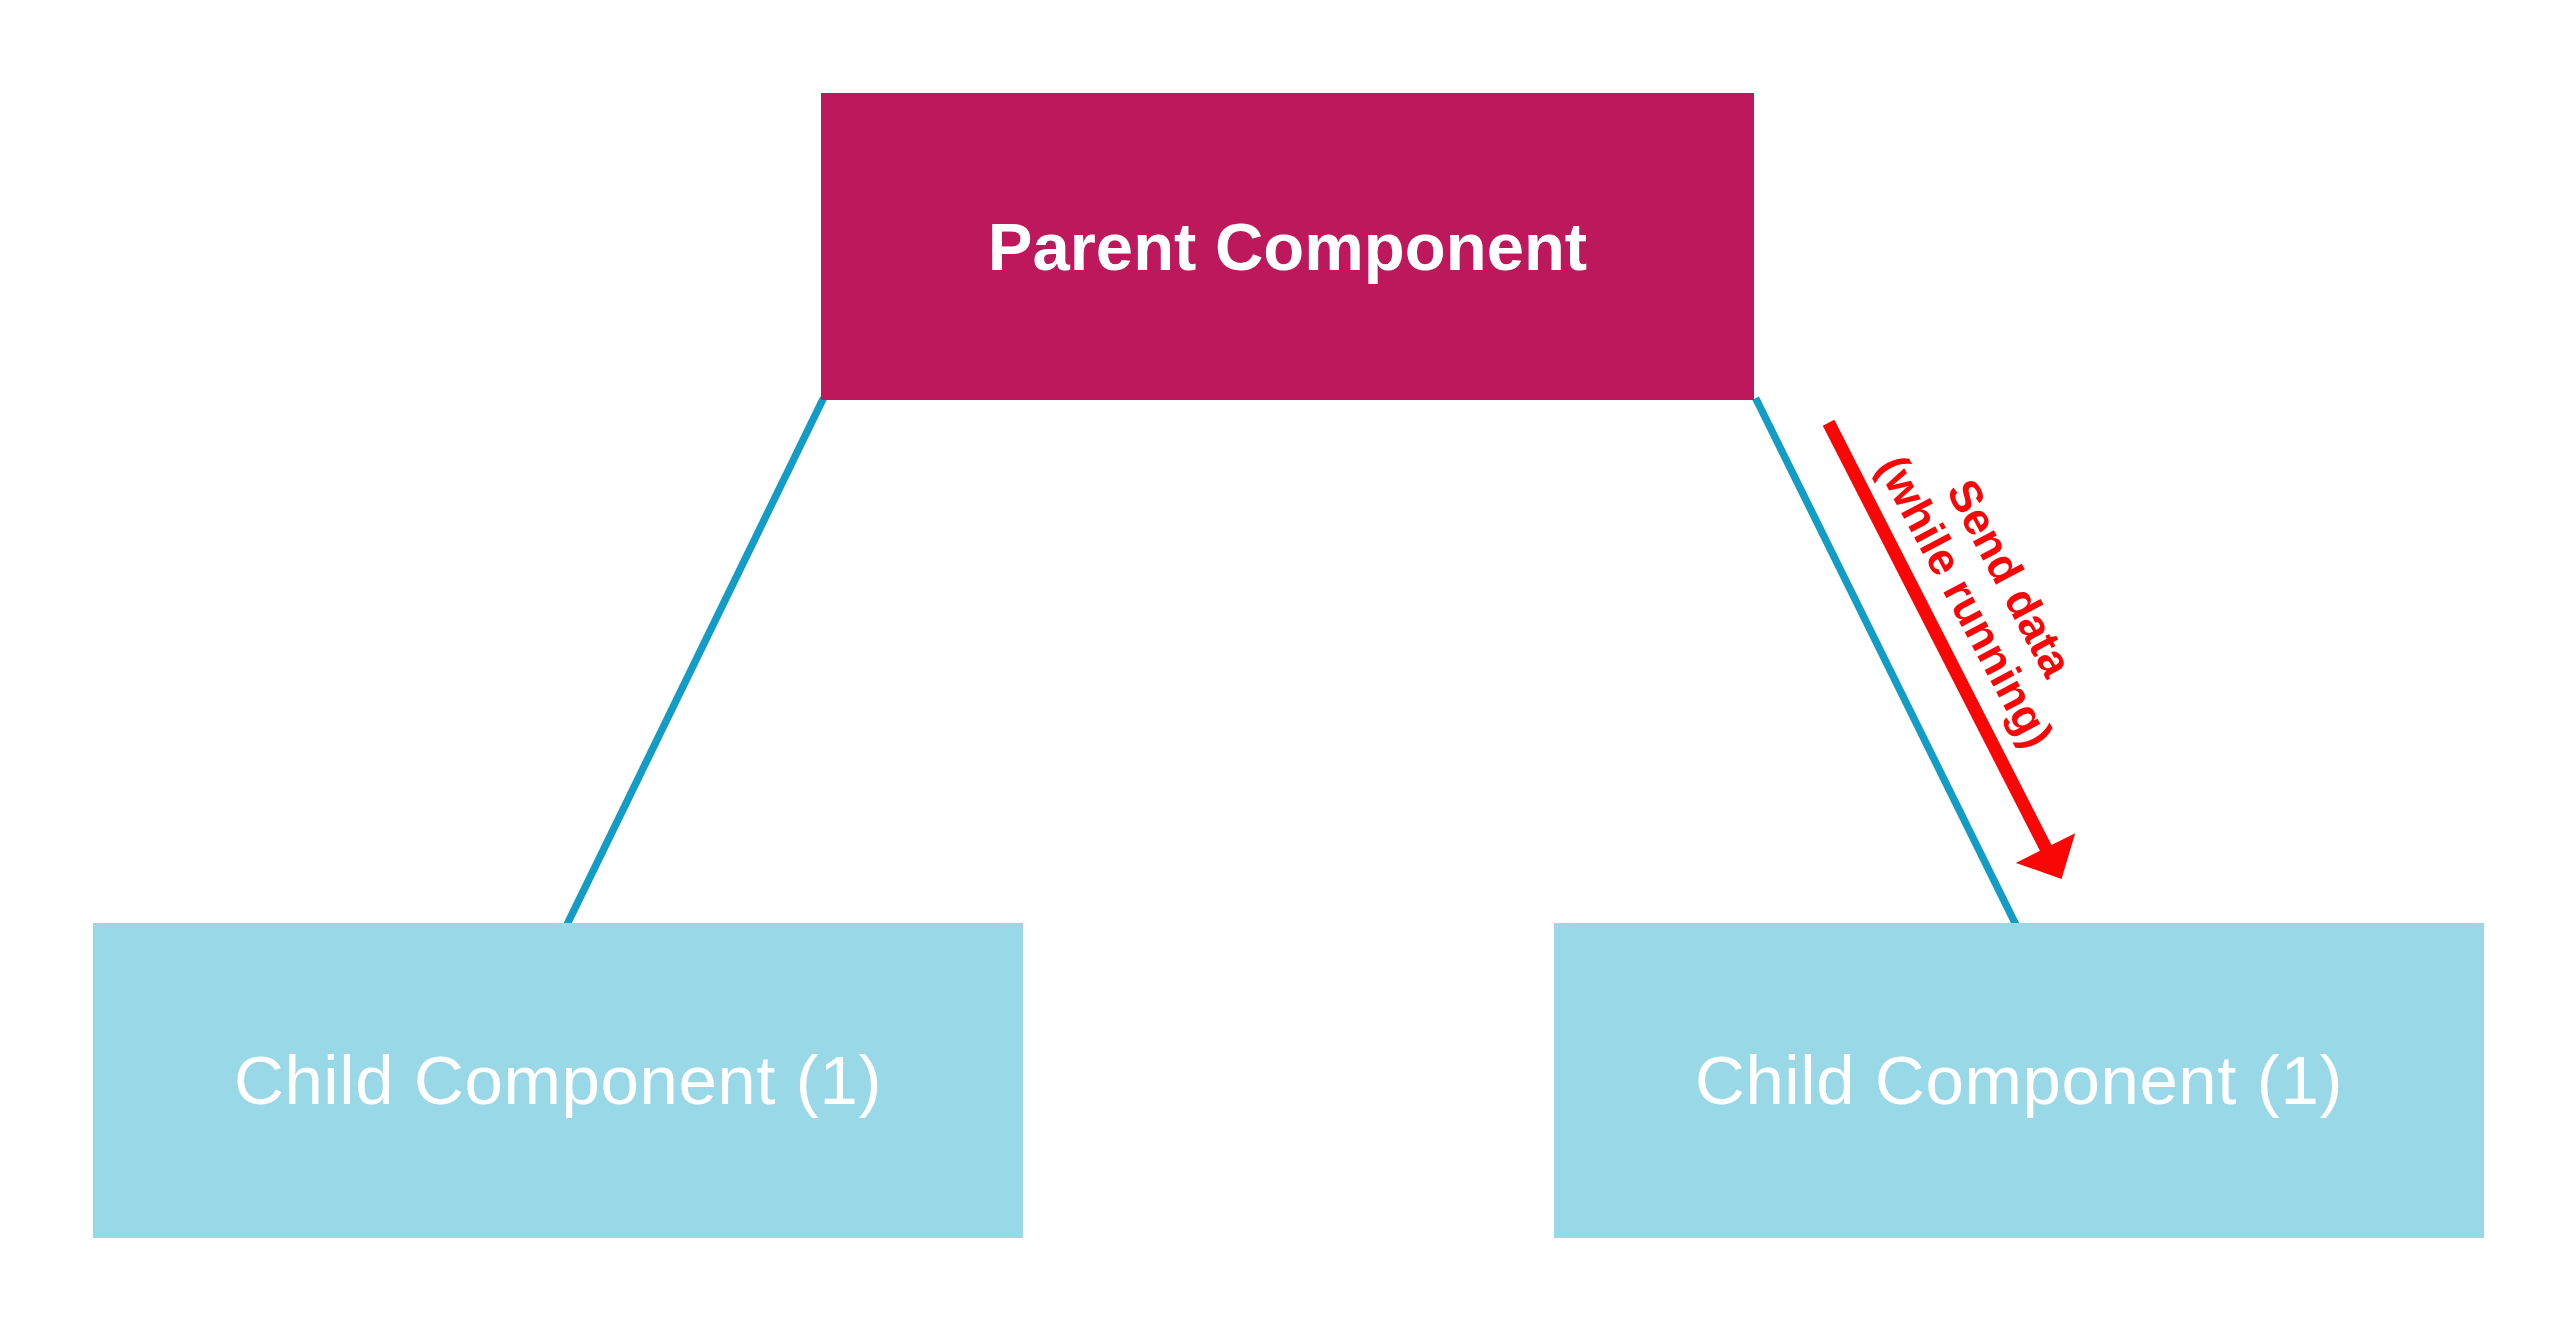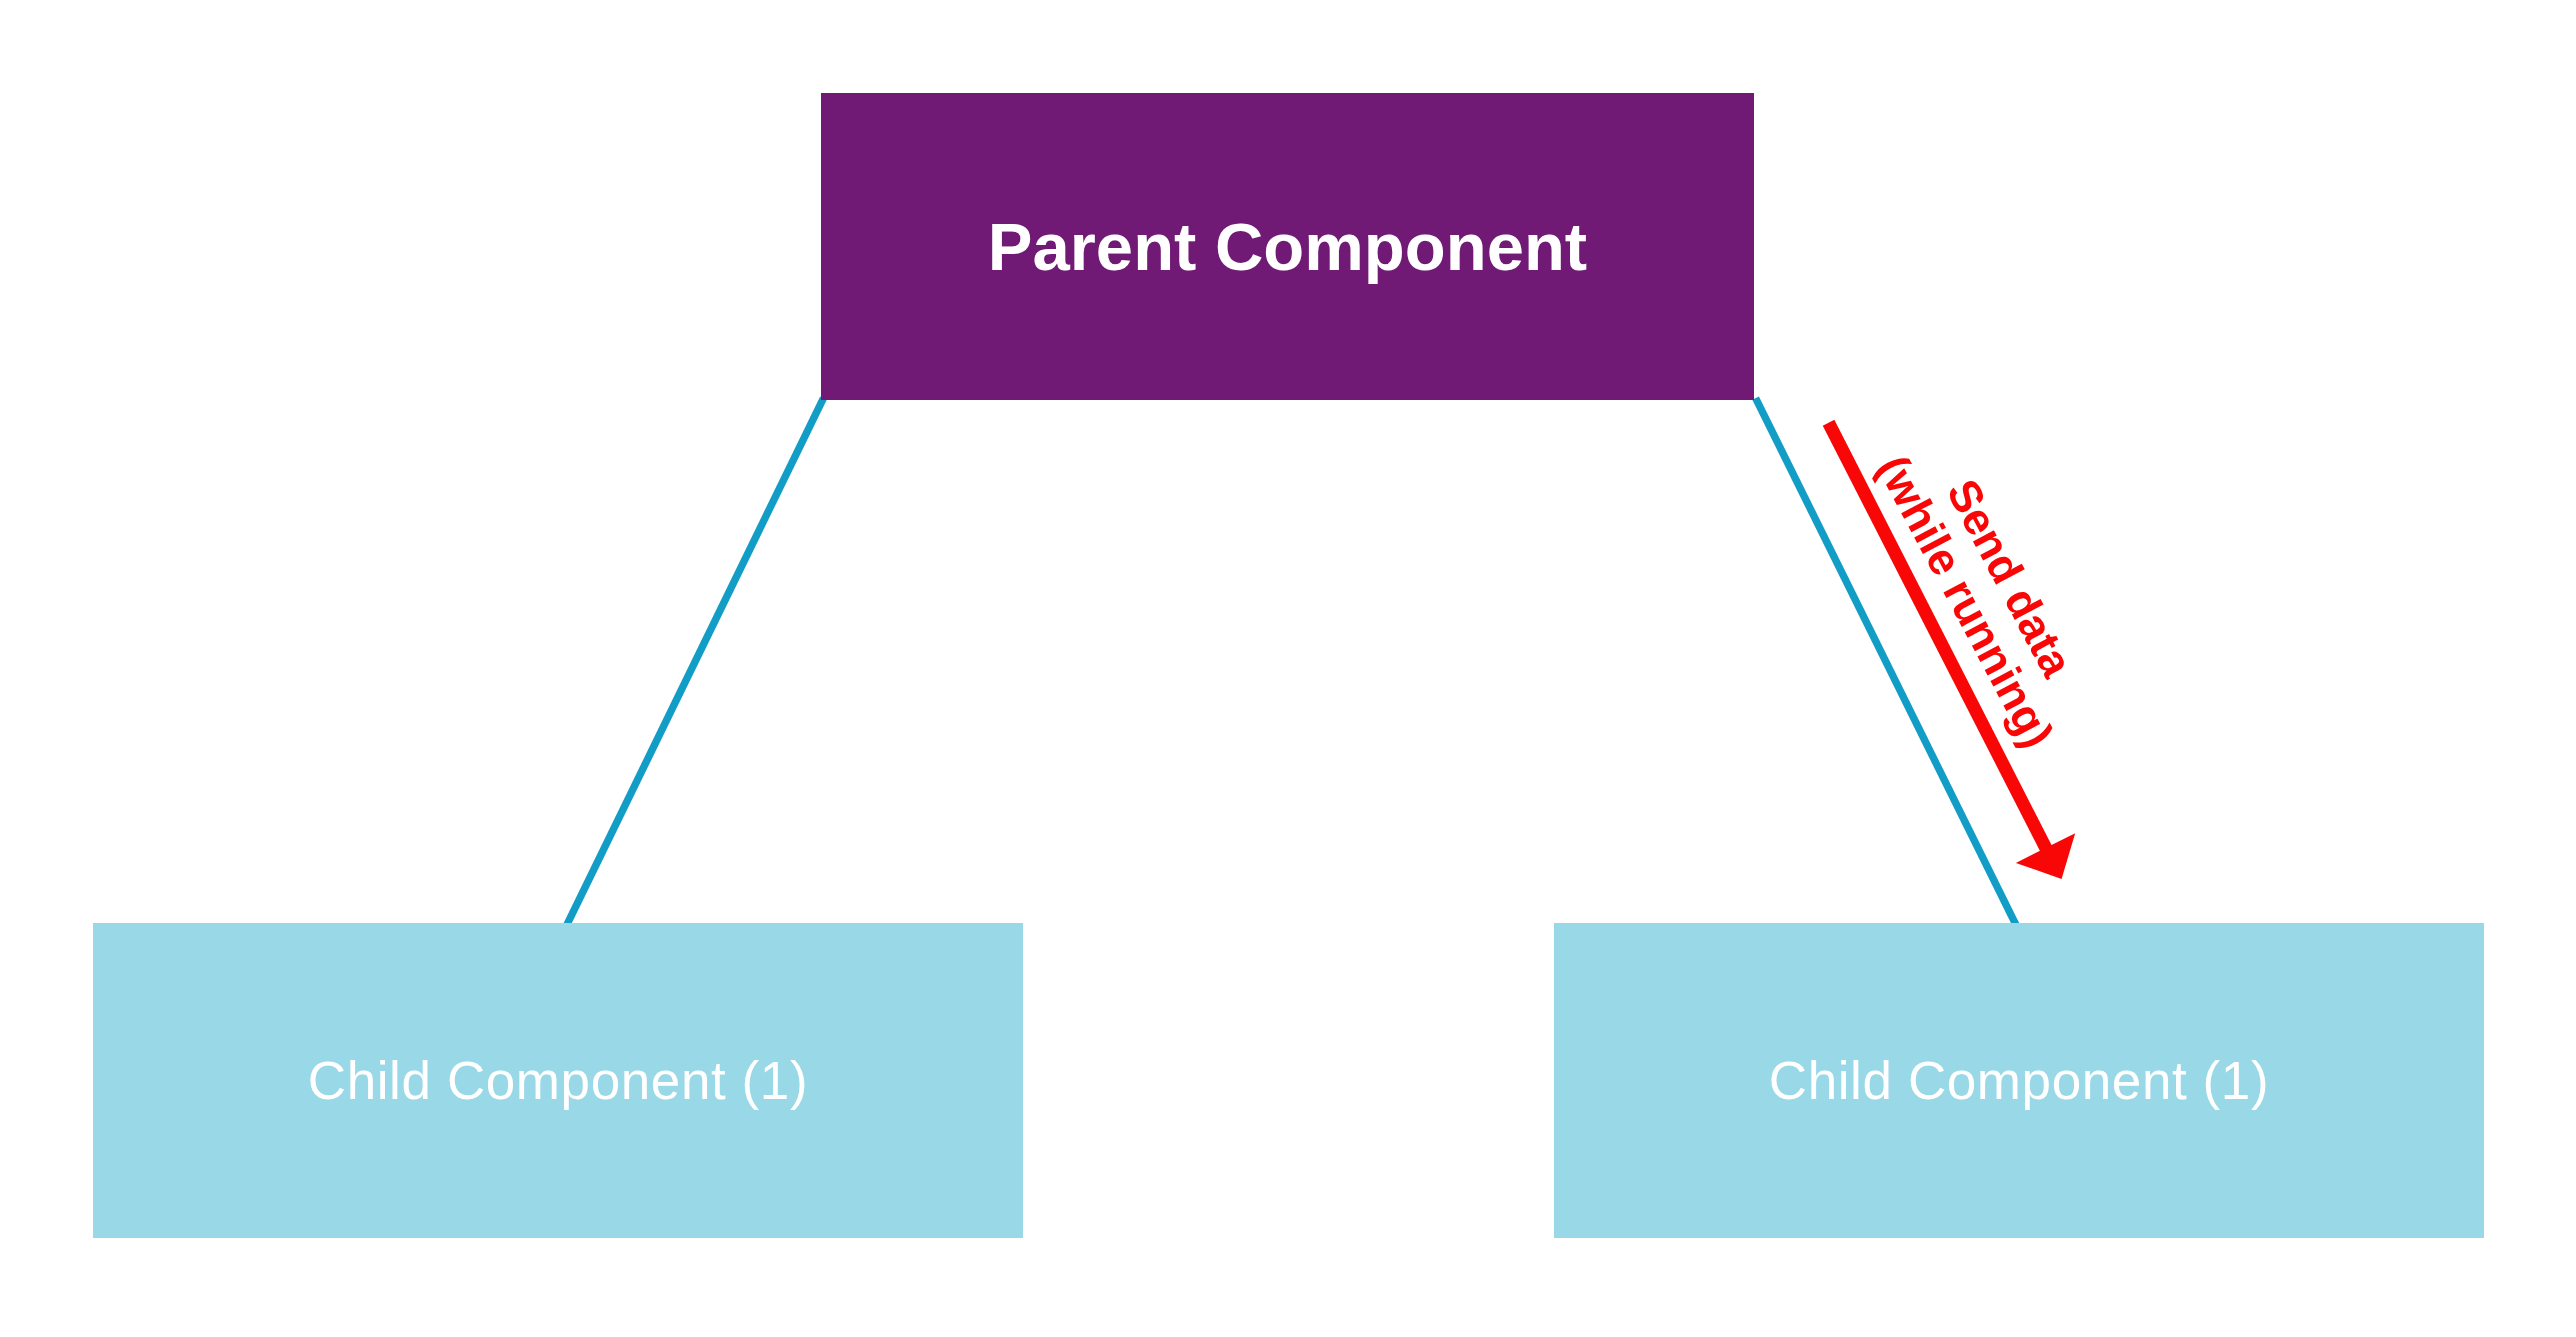--- a/index.html
+++ b/index.html
@@ -35,21 +35,21 @@
     width: 933px;
     height: 307px;
     font-size: 67px;
     font-weight: 700;
     color: #ffffff;
   }
   .node-child {
     top: 923px;
     width: 930px;
     height: 315px;
-    font-size: 53px;
+    font-size: 69px;
     font-weight: 400;
     color: #ffffff;
     letter-spacing: 0.6px;
   }
   .node-child-left  { left: 93px; }
   .node-child-right { left: 1554px; }
   .arrow-label {
     position: absolute;
     left: 1987px;
     top: 590px;
@@ -71,21 +71,21 @@
 
 <div class="canvas">
 
   <svg class="connector-svg" viewBox="0 0 4167 2163">
     <line x1="1332" y1="644" x2="916" y2="1498" stroke-width="12" stroke-linecap="butt" style="stroke: rgb(18, 157, 198);"></line>
     <line x1="2840" y1="644" x2="3262" y2="1498" stroke-width="12" stroke-linecap="butt" style="stroke: rgb(18, 157, 198);"></line>
     <line x1="2958" y1="684" x2="3310" y2="1373" stroke-width="21" stroke-linecap="butt" style="stroke: rgb(249, 6, 6);"></line>
     <polygon points="3335,1422 3261,1396 3357,1348" style="fill: rgb(249, 6, 6);"></polygon>
   </svg>
 
-  <div class="node node-parent" style="background-color: #701a75; color: rgb(255, 255, 255);">
+  <div class="node node-parent" style="background-color: #be185d; color: rgb(255, 255, 255);">
     <span>Parent Component</span>
   </div>
 
   <div class="node node-child node-child-left" style="background-color: rgb(153, 216, 231); color: rgb(255, 255, 255);">
     <span>Child Component (1)</span>
   </div>
 
   <div class="node node-child node-child-right" style="background-color: rgb(153, 216, 231); color: rgb(255, 255, 255);">
     <span>Child Component (1)</span>
   </div>

